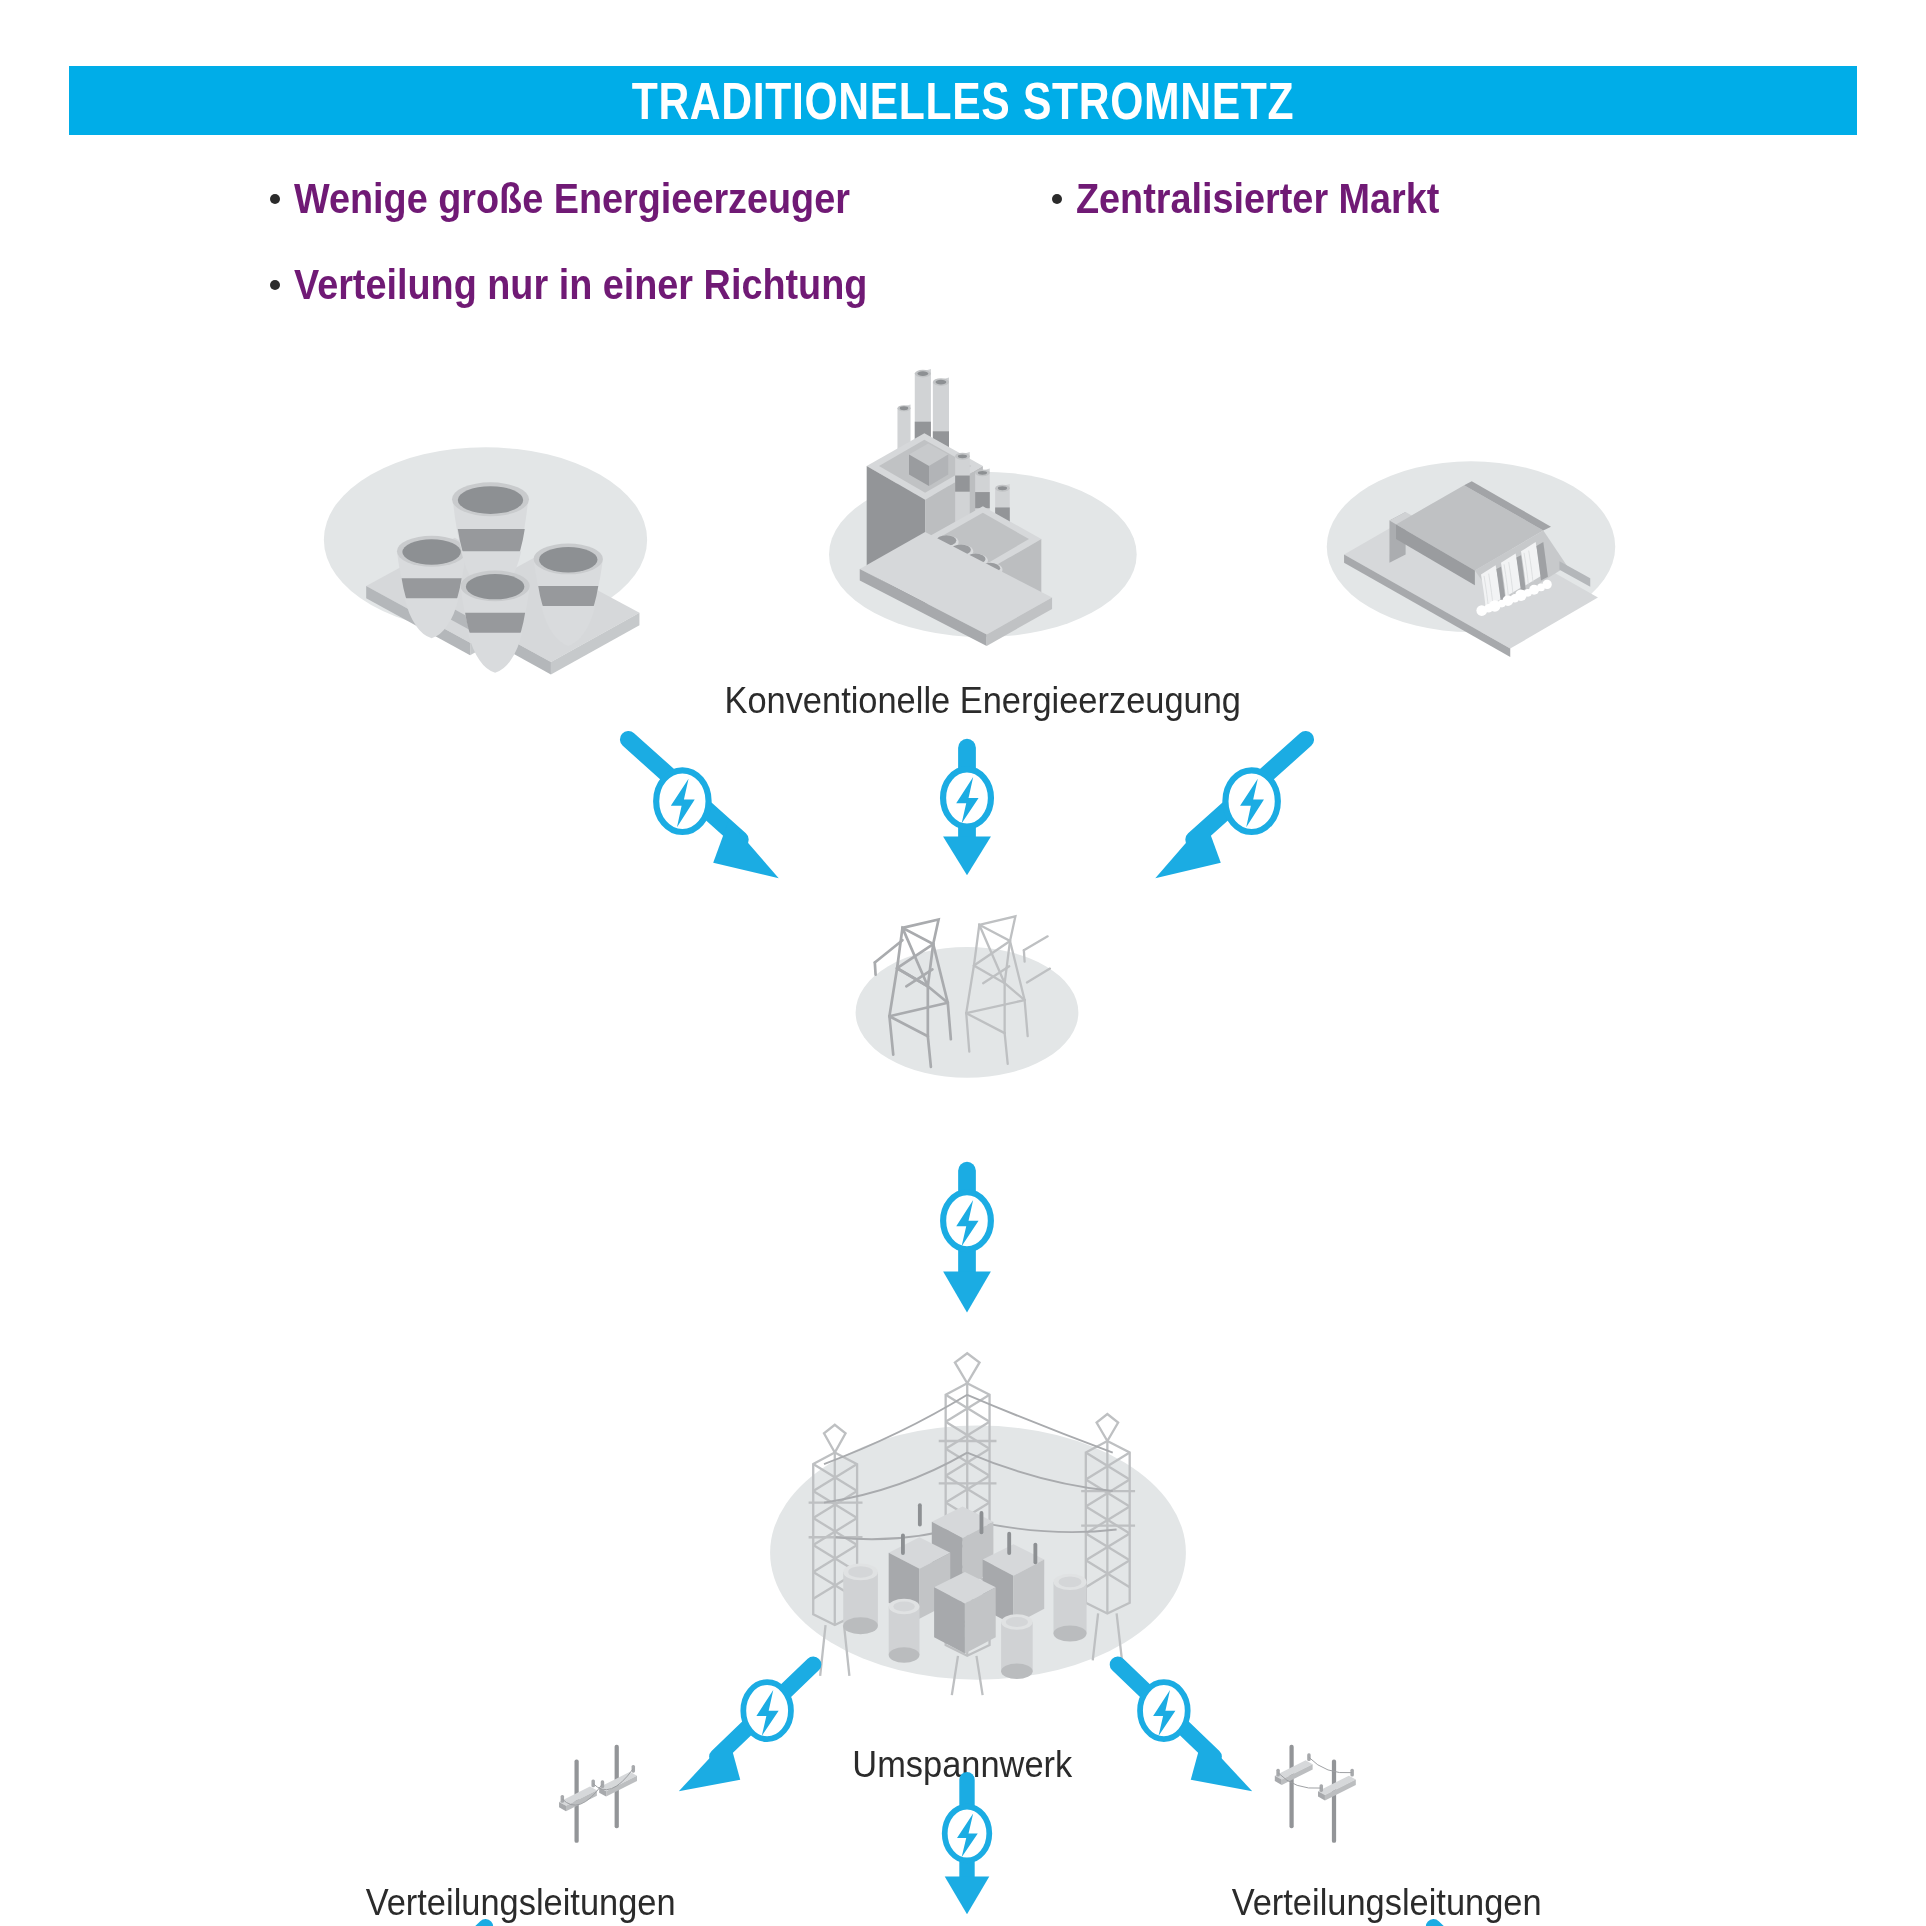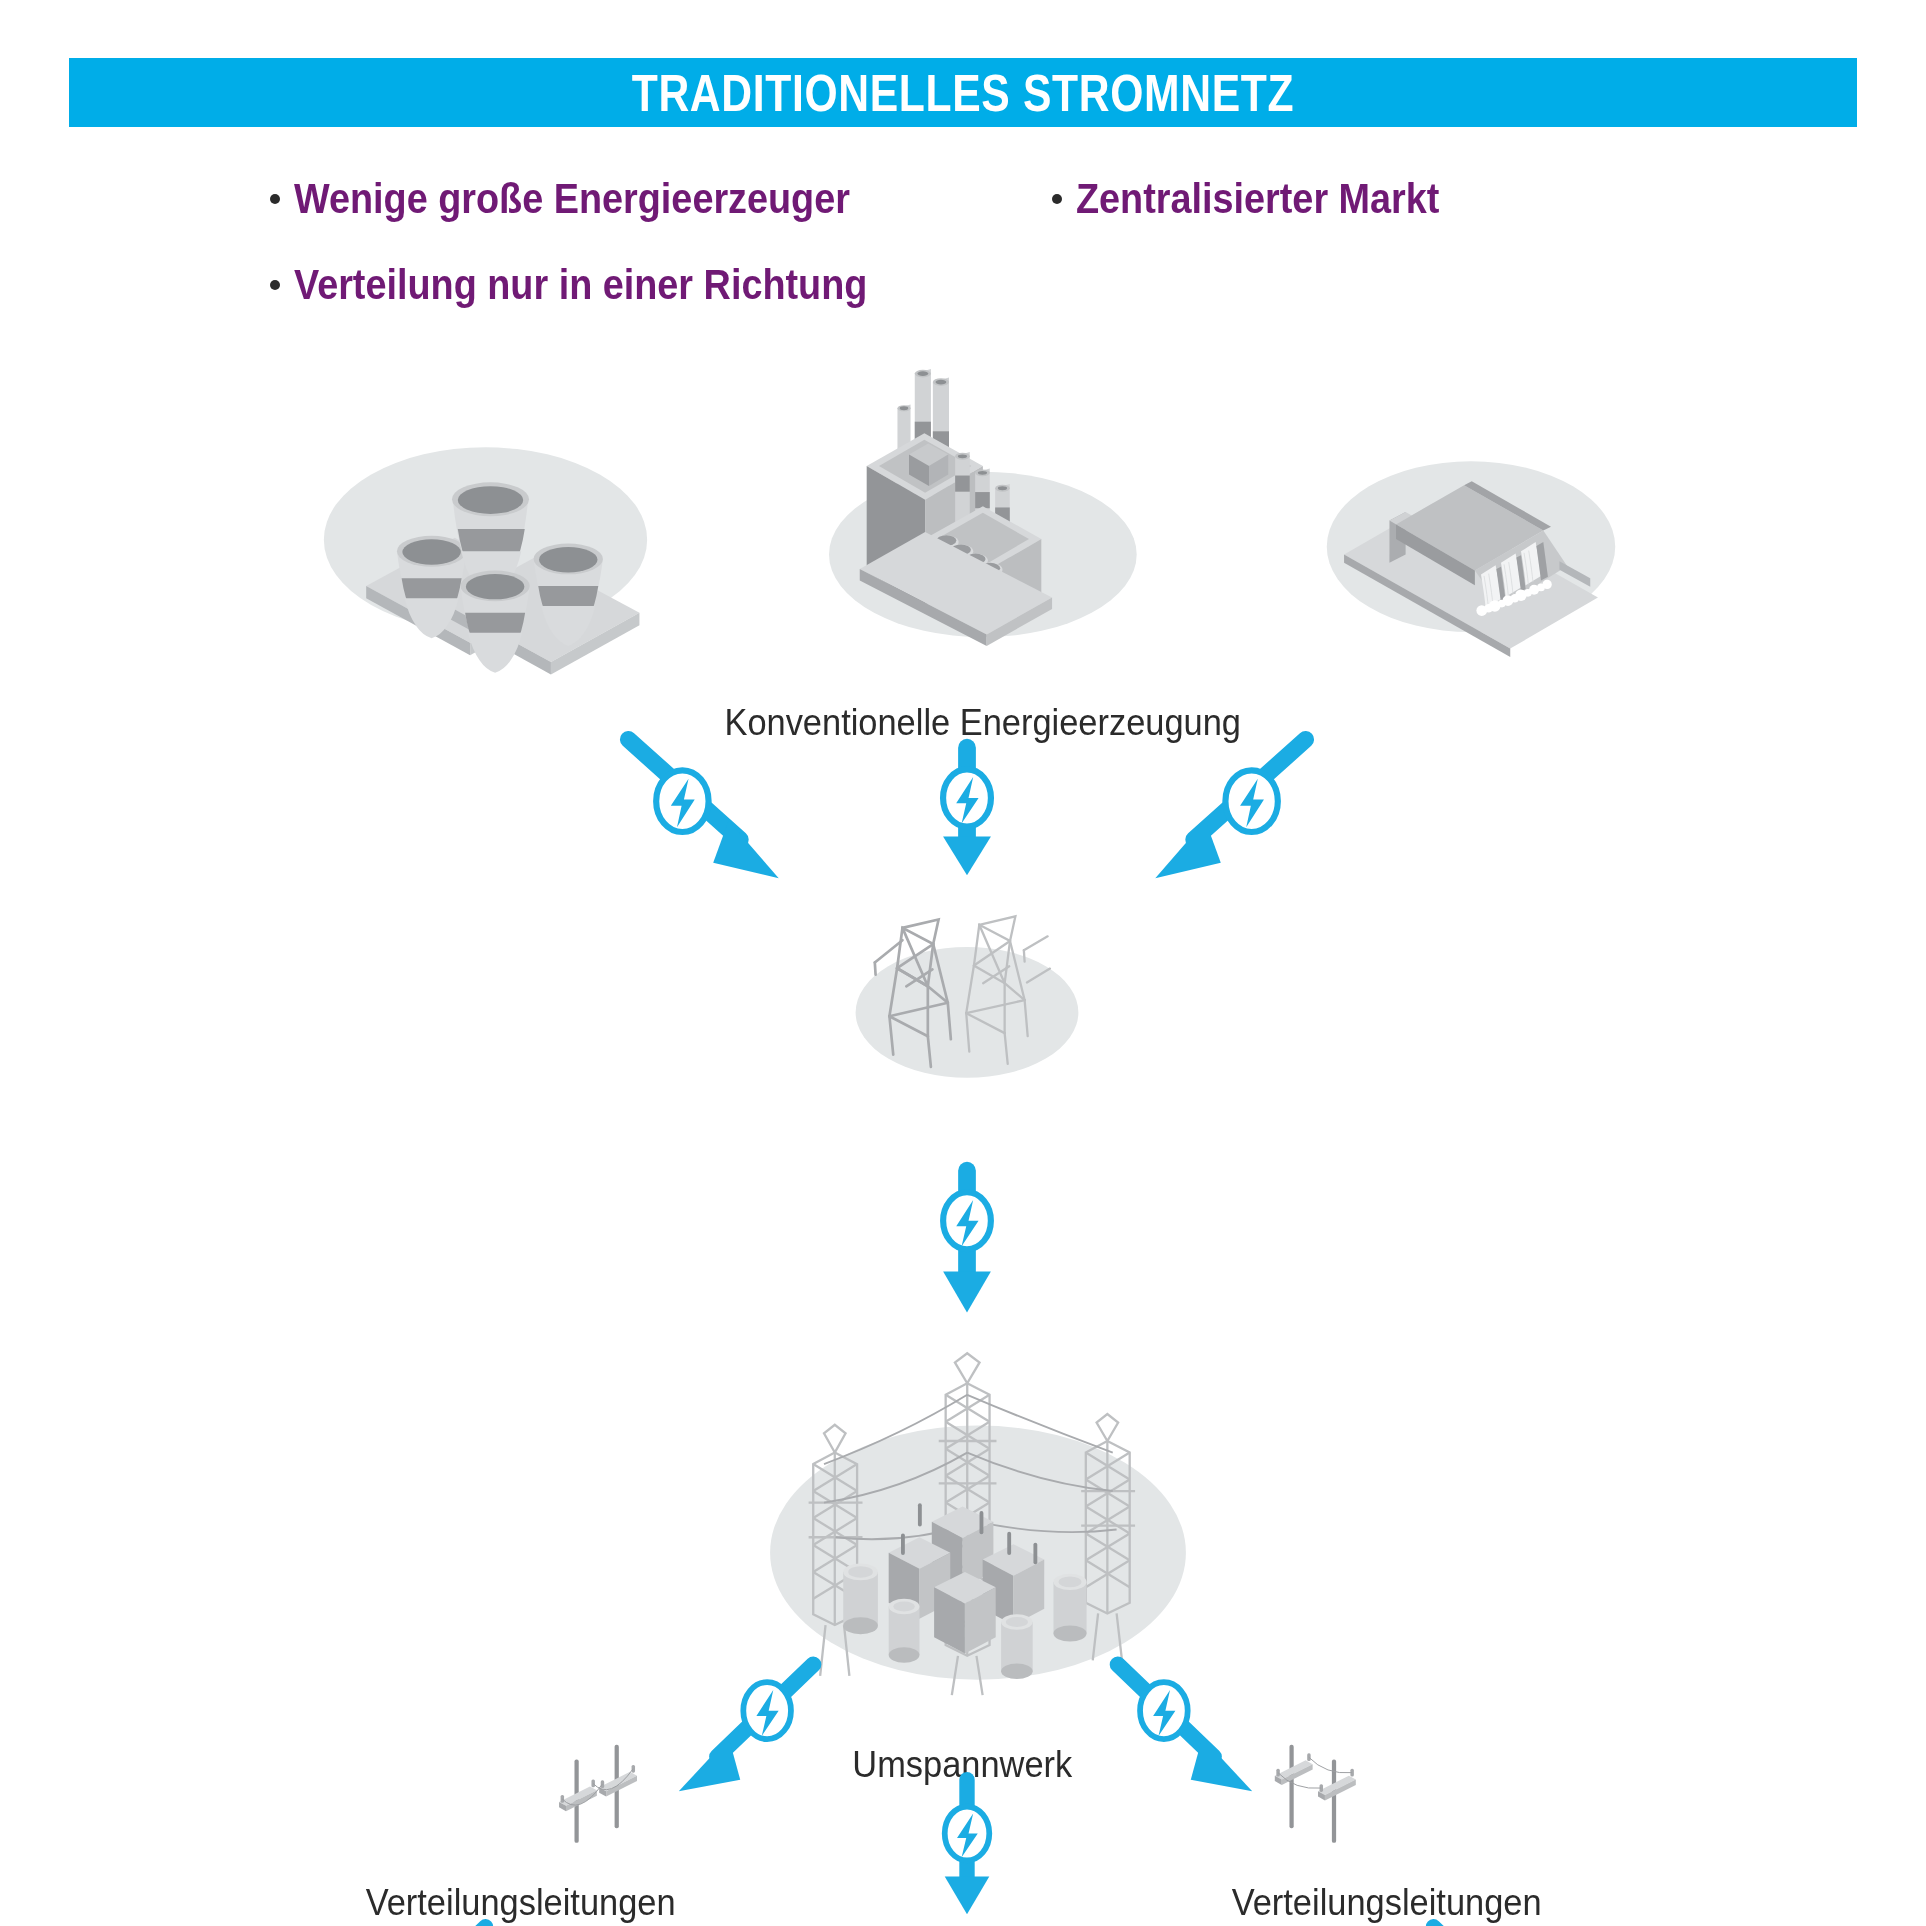--- a/index.html
+++ b/index.html
@@ -5,21 +5,21 @@
   html,body{margin:0;padding:0;background:#ffffff;}
   body{
     width:1926px;height:2889px;position:relative;overflow:hidden;
     font-family:"Liberation Sans", sans-serif;
     -webkit-font-smoothing:antialiased;
   }
   .page{position:absolute;inset:0;background:#fff;}
 
   
   .banner{
-    position:absolute;left:69px;right:69px;background:#00ADE8;
+    position:absolute;left:69px;right:69px;background:#00ADE8;margin-top:8px;
   }
   #top-banner{top:58px;height:69px;}
 
   #banner-title{
     position:absolute;left:0;right:0;top:50%;transform:translateY(-50%);
     text-align:center;color:#ffffff;
     font-family:"Liberation Sans Narrow","Liberation Sans",sans-serif;
     font-weight:bold;font-size:52px;letter-spacing:0.8px;
     transform-origin:center;
   }
@@ -260,21 +260,21 @@
           <circle cx="572" cy="386" r="10"></circle>
         <circle cx="588" cy="378" r="12"></circle>
       </g>
 
       <g>
         <polygon points="620,318 700,362 700,384 620,340" fill="#B4B7BA"></polygon>
       </g>
     </svg>
   </div>
 
-  <div class="label" id="label-generation" style="left:655px;top:704px;width:655px;text-decoration:underline;"><span>Konventionelle Energieerzeugung</span></div>
+  <div class="label" id="label-generation" style="left:655px;top:682px;width:655px;text-decoration:underline;"><span>Konventionelle Energieerzeugung</span></div>
 
   <div class="arrow" style="left:613px;top:724px;">
     <svg width="185" height="162" viewBox="0 0 480 420">
       <g stroke="#1BACE3" stroke-width="44" stroke-linecap="round" fill="none">
         <line x1="40" y1="40" x2="330" y2="300"></line>
       </g>
       <polygon points="300,250 430,400 260,360" fill="#1BACE3"></polygon>
       <g>
         <ellipse cx="180" cy="200" rx="68" ry="80" fill="#FFFFFF" stroke="#1BACE3" stroke-width="16"></ellipse>
         <polygon points="196,142 150,212 178,212 166,268 212,196 184,196" fill="#1BACE3"></polygon>

